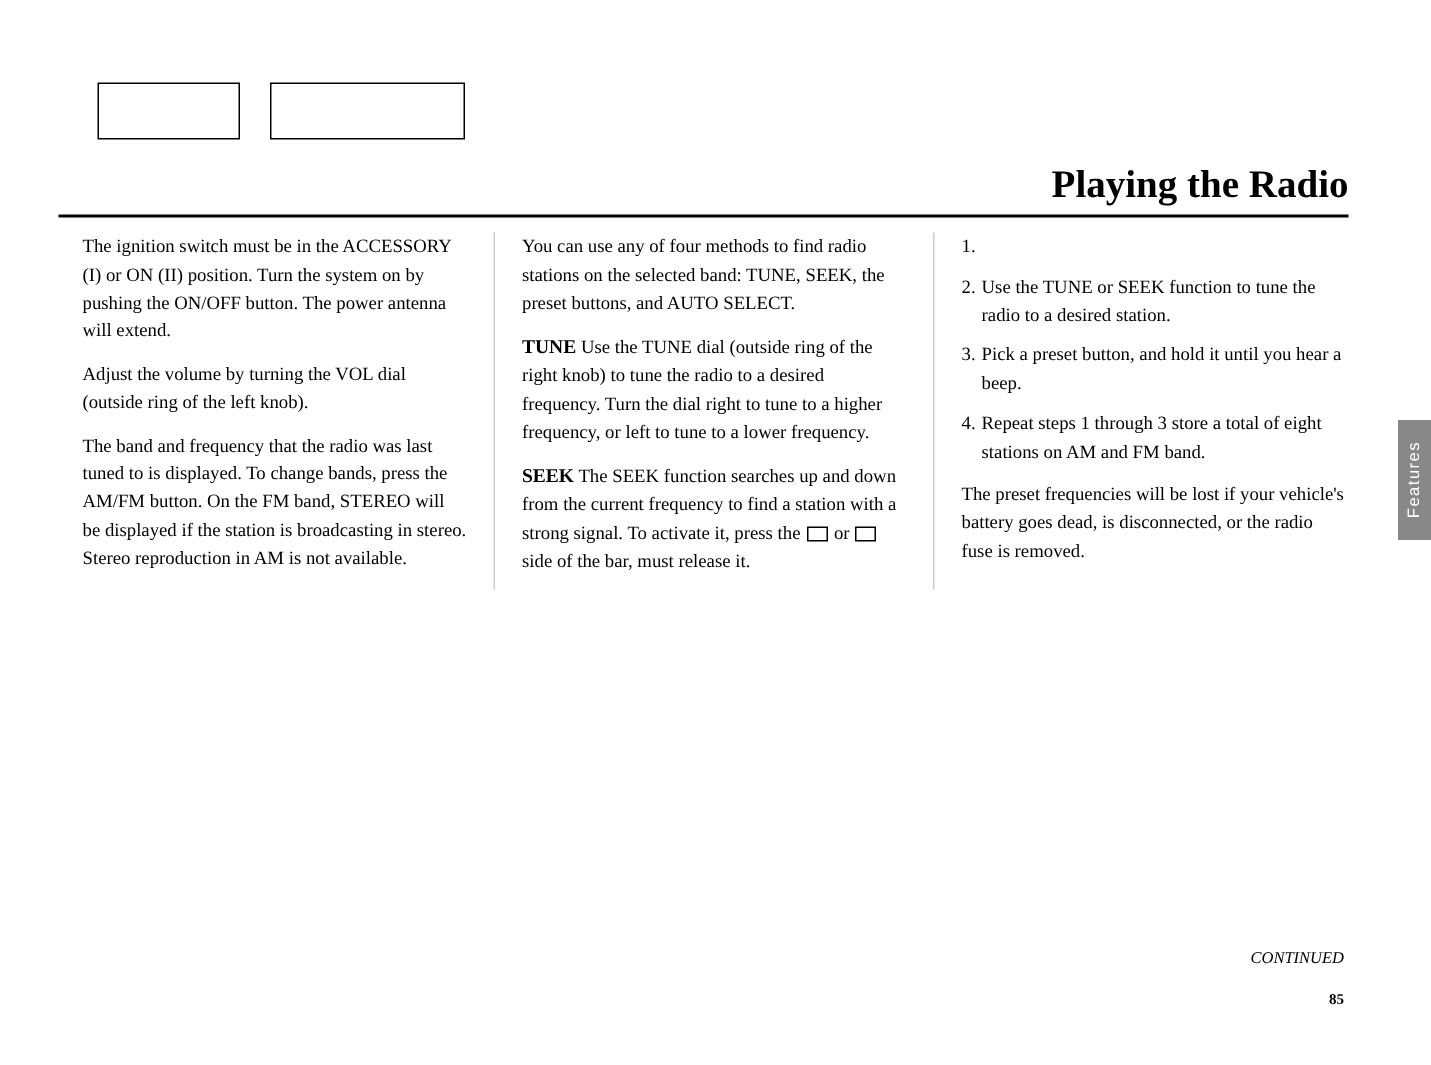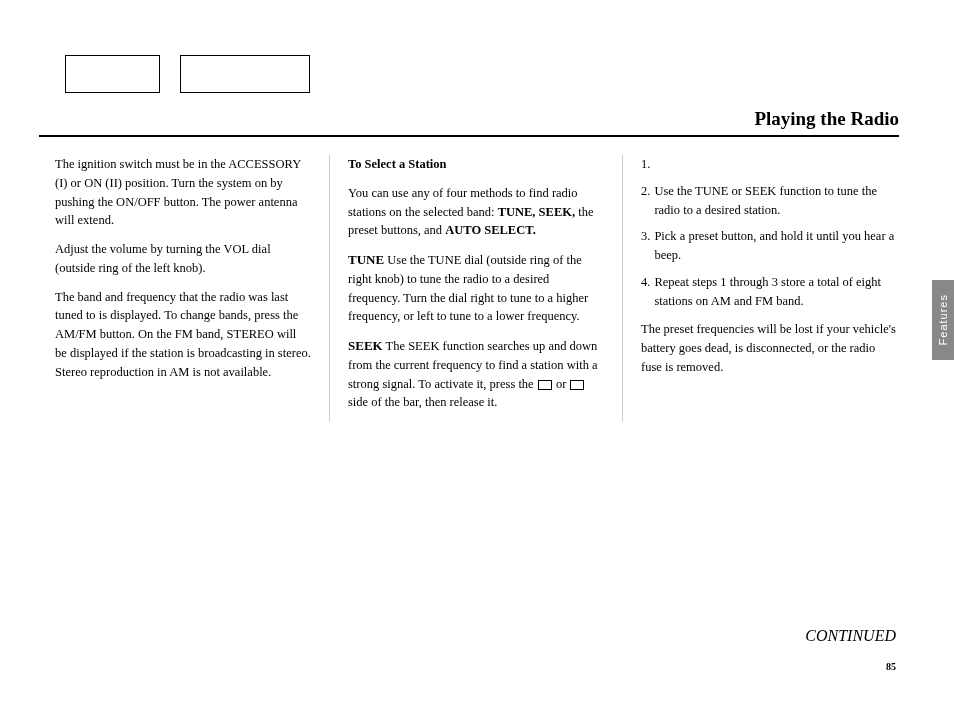--- a/index.html
+++ b/index.html
@@ -47,21 +47,21 @@
     .page-title-area {
       position: absolute;
       top: 108px;
       right: 55px;
       text-align: right;
       border-bottom: 2px solid #000;
       width: 860px;
       padding-bottom: 5px;
     }
     .page-title {
-      font-size: 19px;
+      font-size: 26px;
       font-weight: bold;
       font-family: Georgia, serif;
     }
 
     
     .content-area {
       position: absolute;
       top: 155px;
       left: 55px;
       width: 860px;
@@ -88,21 +88,21 @@
       margin-bottom: 5px;
     }
 
     .col p {
       font-size: 12.5px;
       line-height: 1.5;
       margin-bottom: 10px;
     }
 
     .col p .bold {
-      font-weight: bold;
+      font-weight: normal;
     }
 
     
     .section-label {
       font-weight: bold;
       font-size: 13px;
     }
 
     
     .numbered-list {
@@ -143,21 +143,21 @@
       font-family: Arial, sans-serif;
       letter-spacing: 1px;
     }
 
     
     .continued {
       position: absolute;
       bottom: 65px;
       right: 58px;
       font-style: italic;
-      font-size: 16px;
+      font-size: 11px;
     }
 
     
     .page-number {
       position: absolute;
       bottom: 38px;
       right: 58px;
       font-size: 10px;
       font-weight: bold;
     }
@@ -188,31 +188,30 @@
 
   <div class="content-area">
 
     <div class="col">
       <p>The ignition switch must be in the ACCESSORY (I) or ON (II) position. Turn the system on by pushing the ON/OFF button. The power antenna will extend.</p>
       <p>Adjust the volume by turning the VOL dial (outside ring of the left knob).</p>
       <p>The band and frequency that the radio was last tuned to is displayed. To change bands, press the AM/FM button. On the FM band, STEREO will be displayed if the station is broadcasting in stereo. Stereo reproduction in AM is not available.</p>
     </div>
 
     <div class="col">
-      <p class="col-heading">To Select a Station</p>
       <p>
         <span>You can use any of four methods to find radio stations on the selected band: </span><span class="bold">TUNE, SEEK,</span><span> the preset buttons, and </span><span class="bold">AUTO SELECT.</span>
       </p>
       <p>
         <span class="section-label">TUNE</span>
         <span>    Use the TUNE dial (outside ring of the right knob) to tune the radio to a desired frequency. Turn the dial right to tune to a higher frequency, or left to tune to a lower frequency.</span>
       </p>
       <p>
         <span class="section-label">SEEK</span>
-        <span>    The SEEK function searches up and down from the current frequency to find a station with a strong signal. To activate it, press the </span><span class="inline-box"></span><span> or </span><span class="inline-box"></span><span> side of the bar, then release it.</span>
+        <span>    The SEEK function searches up and down from the current frequency to find a station with a strong signal. To activate it, press the </span><span class="inline-box"></span><span> or </span><span class="inline-box"></span><span> side of the bar, must release it.</span>
       </p>
     </div>
 
     <div class="col">
       <ol class="numbered-list">
         <li>
             <span class="num">1.</span>
           </li>
         <li>
             <span class="num">2.</span>

